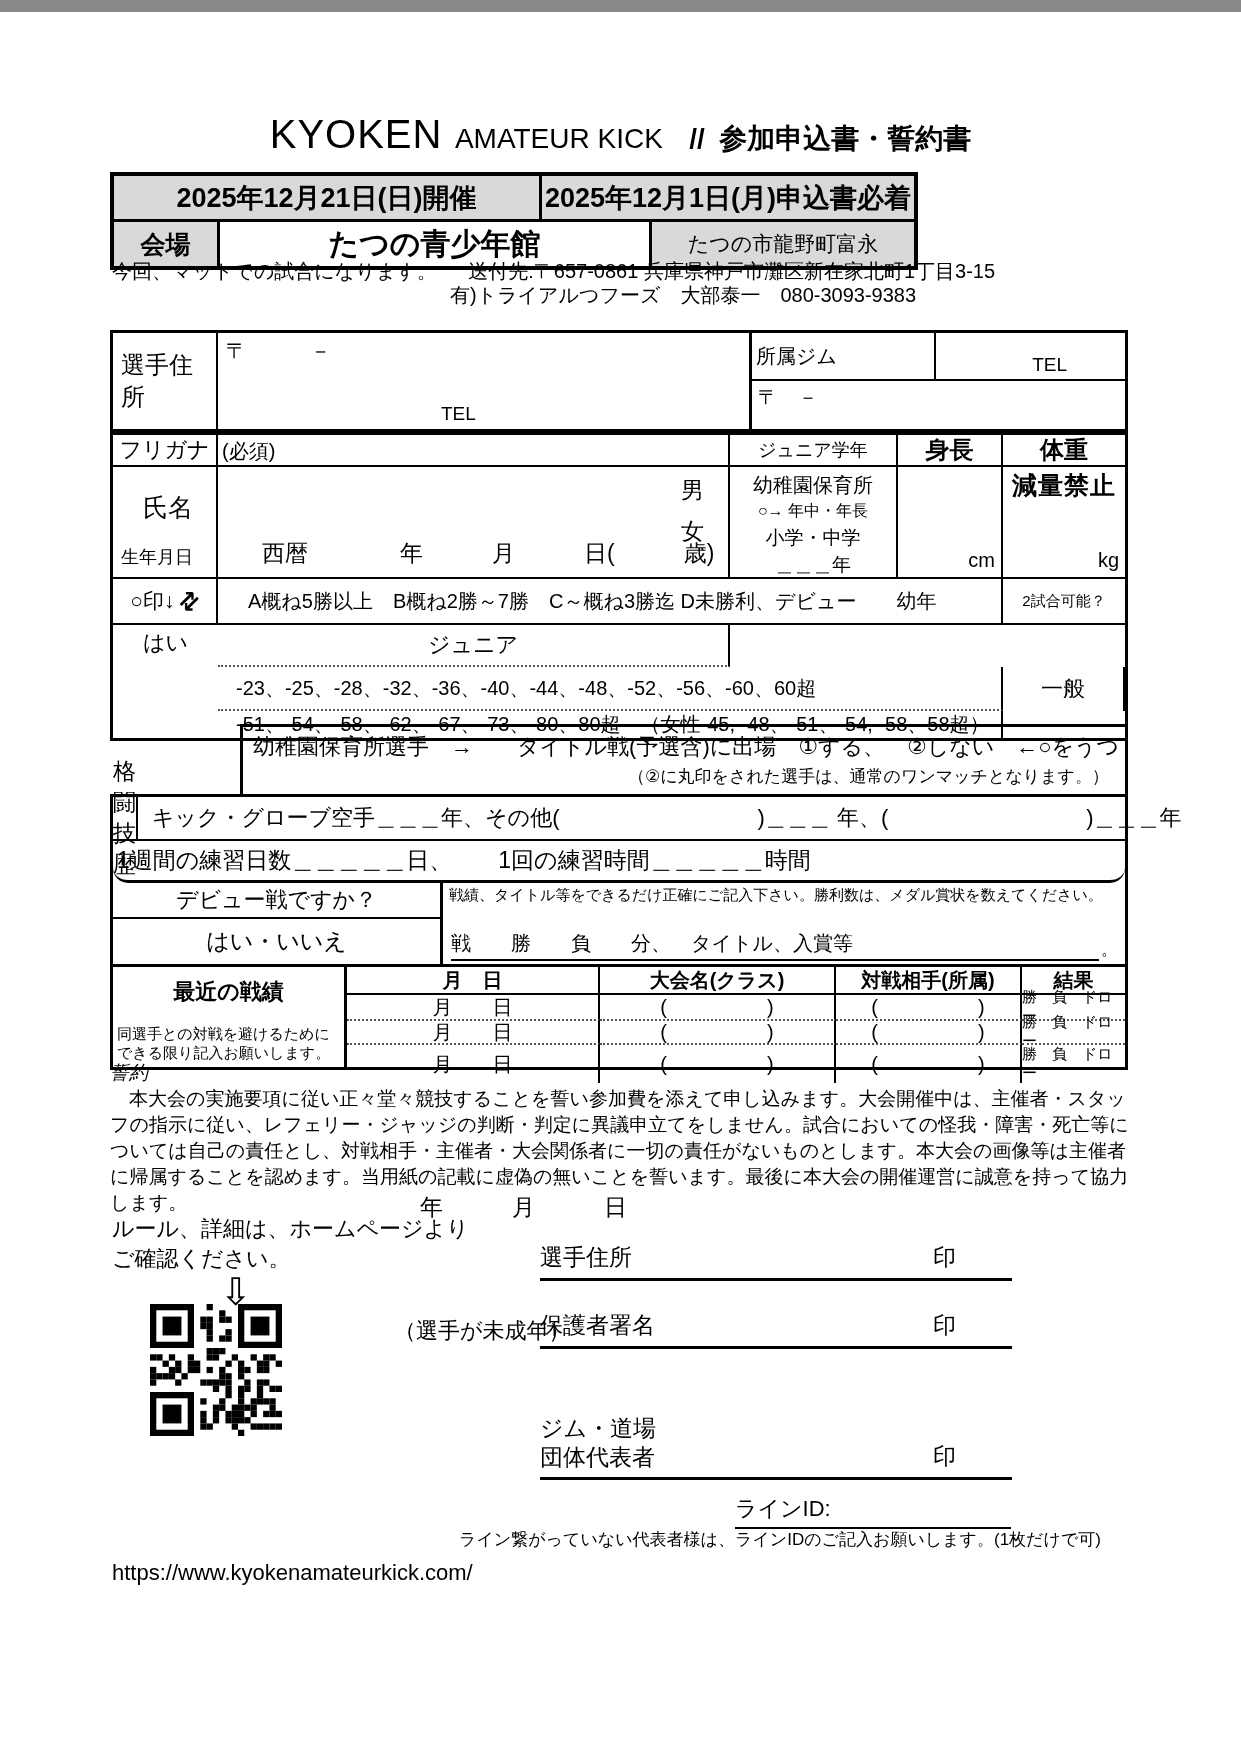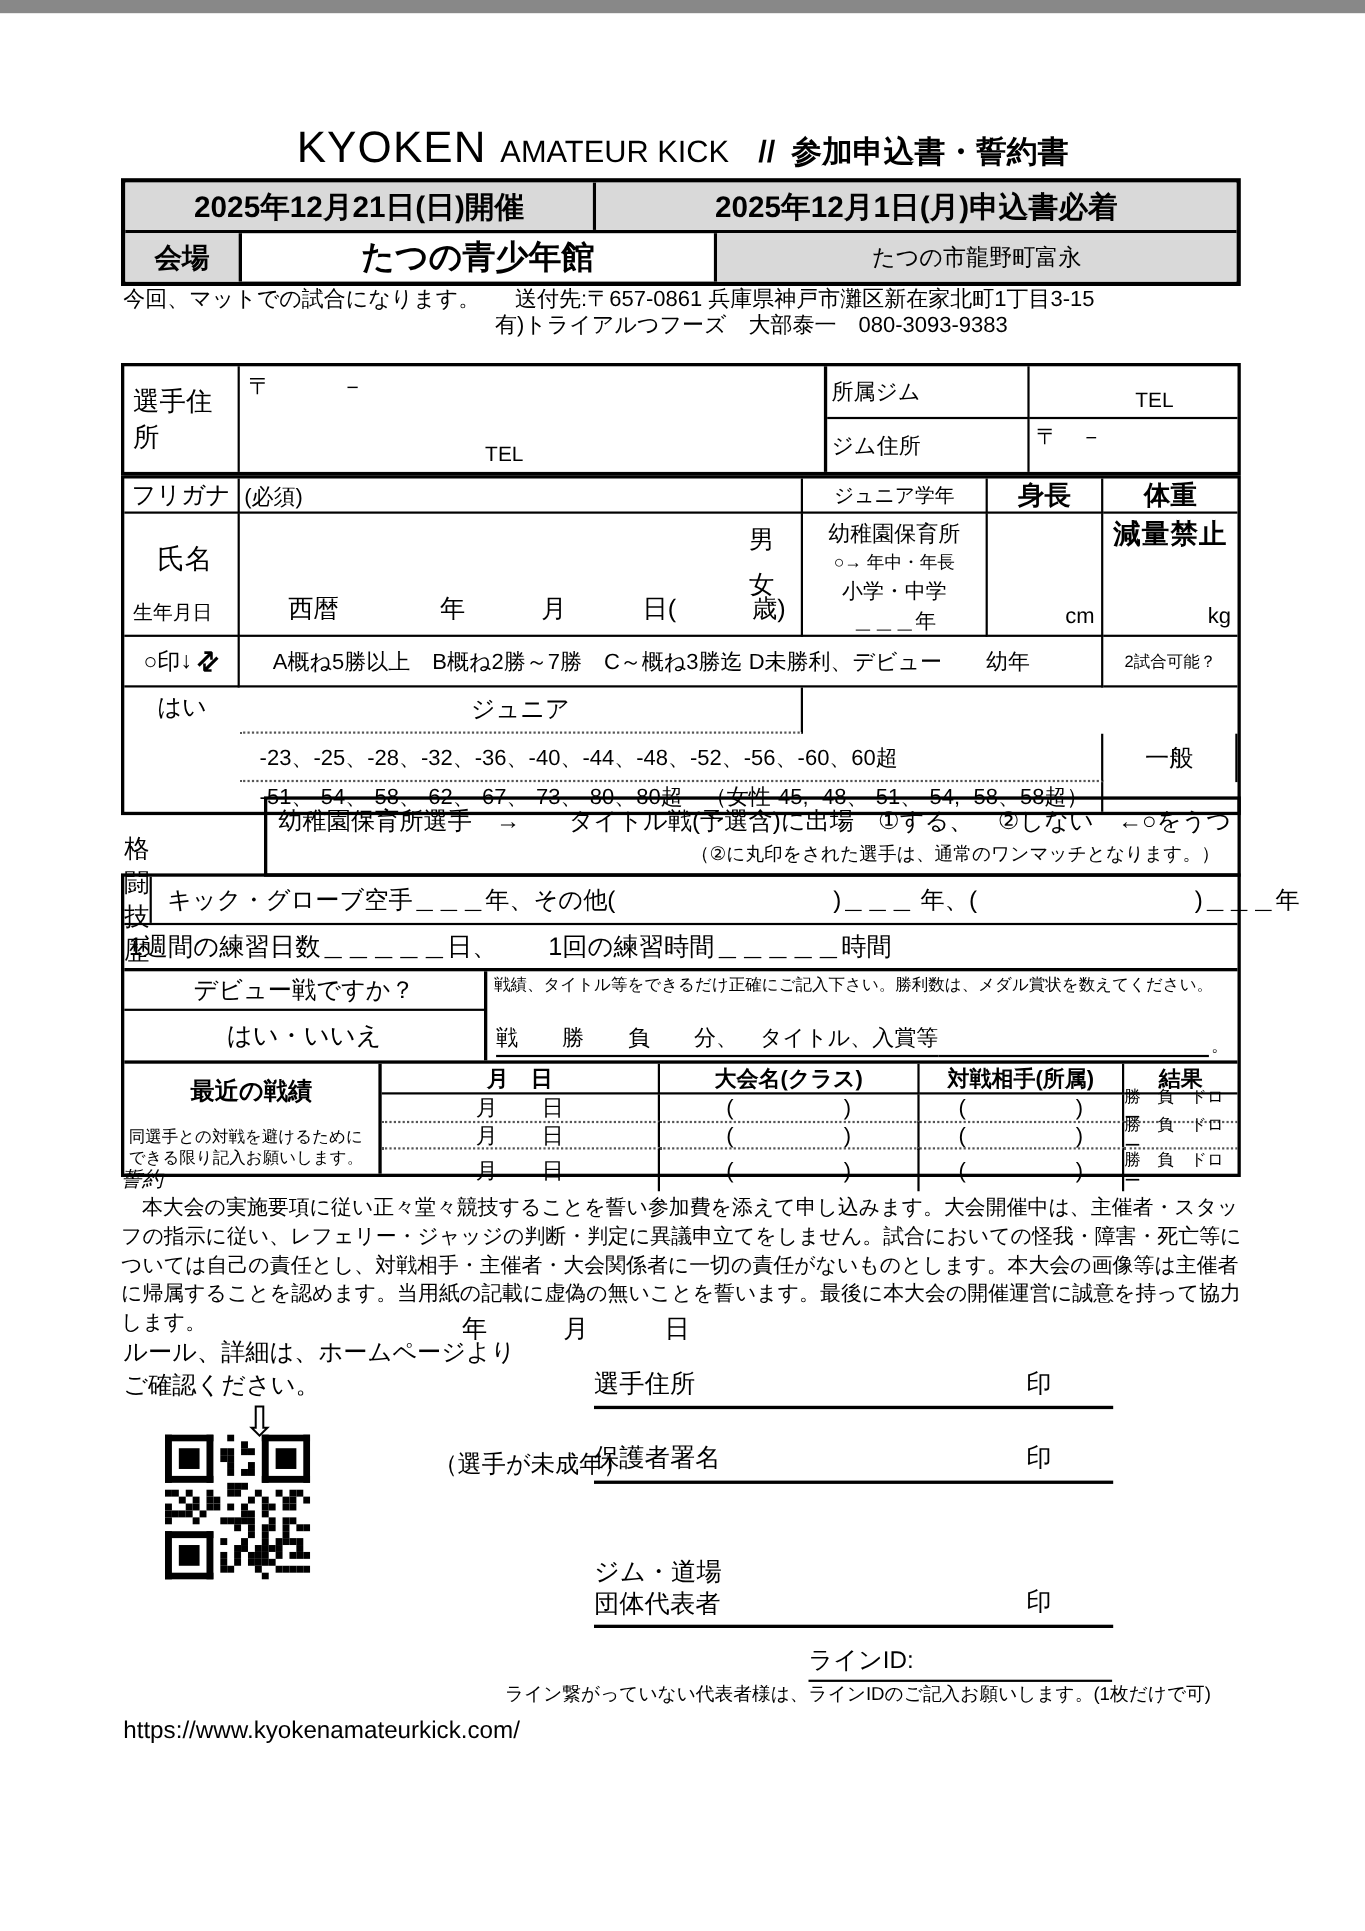--- a/index.html
+++ b/index.html
@@ -8,21 +8,21 @@
   .page { position:relative; width:1241px; height:1755px; background:#fff; margin:12px auto; overflow:hidden; }
 
   
   .doc-title { position:absolute; top:100px; left:0; width:100%; text-align:center; white-space:nowrap; }
   .t-brand { font-size:40px; letter-spacing:1px; }
   .t-sub   { font-size:28px; margin-left:8px; }
   .t-sep   { font-size:28px; font-weight:bold; margin:0 10px 0 22px; }
   .t-jp    { font-size:28px; font-weight:bold; }
 
   
-  .hdr { position:absolute; top:150px; left:110px; width:1018px; border:4px solid #000; }
+  .hdr { position:absolute; top:160px; left:110px; width:808px; border:4px solid #000; }
   .hdr-r1 { display:flex; height:46px; border-bottom:3px solid #000; }
   .hdr-r1 .c1 { width:428px; border-right:3px solid #000; }
   .hdr-r1 .c2 { flex:1; }
   .hdr-cell { display:flex; align-items:center; justify-content:center; font-weight:bold; }
   .hdr-r1 .hdr-cell { font-size:27px; background:var(--gray); }
   .hdr-r2 { display:flex; height:44px; }
   .venue-label { width:106px; background:var(--gray); border-right:3px solid #000; font-size:25px; }
   .venue-name  { width:432px; border-right:3px solid #000; font-size:30px; }
   .venue-addr  { flex:1; background:var(--gray); font-size:21px; font-weight:normal; }
 
@@ -81,21 +81,21 @@
   
   .tbox { position:absolute; top:712px; left:240px; width:888px; border:3px solid #000; padding:5px 10px 6px; }
   .tbox .l1 { font-size:22px; white-space:nowrap; }
   .tbox .l2 { font-size:17px; text-align:right; padding-right:6px; margin-top:3px; }
 
   
   .hist { position:absolute; top:782px; left:110px; width:1018px; border:3px solid #000; }
   .h-row1 { display:flex; height:44px; border-bottom:2px solid #000; }
   .h-label { width:142px; border-right:2px solid #000; display:flex; align-items:center; justify-content:center; font-size:23px; }
   .h-val { flex:1; display:flex; align-items:center; padding-left:14px; font-size:22px; white-space:nowrap; }
-  .h-row2 { height:42px; border-bottom:3px solid #000; display:flex; align-items:center; padding-left:4px; font-size:23px; white-space:nowrap; }
+  .h-row2 { height:42px; border-bottom:3px solid #000; display:flex; align-items:center; padding-left:4px; font-size:23px; white-space:nowrap;border-radius:15px; }
   .h-row3 { display:flex; height:84px; border-bottom:3px solid #000; }
   .d-left { width:330px; border-right:3px solid #000; display:flex; flex-direction:column; }
   .d-q { height:36px; border-bottom:2px solid #000; display:flex; align-items:center; justify-content:center; font-size:22px; }
   .d-a { flex:1; display:flex; align-items:center; justify-content:center; font-size:23px; }
   .d-right { flex:1; position:relative; }
   .d-note { font-size:15px; padding:3px 4px 0 6px; }
   .d-recline { position:absolute; bottom:3px; left:8px; right:8px; display:flex; align-items:flex-end; }
   .d-rectext { font-size:20px; border-bottom:2px solid #000; padding-bottom:2px; white-space:nowrap; }
   .d-recfill { flex:1; border-bottom:2px solid #000; height:1px; }
   .d-recend { font-size:16px; margin-left:2px; }
@@ -167,21 +167,20 @@
   <div class="addr">
     <div class="a-label">選手住所</div>
     <div class="a-content">
       <span class="a-postal">〒　　　－</span>
       <span class="a-tel">TEL</span>
     </div>
     <div class="a-gym">所属ジム</div>
     <div class="a-gymtel">
       <span class="a-gymtel-t">TEL</span>
     </div>
-    <div class="a-gymaddr">ジム住所</div>
     <div>
       <span class="a-gympostal">〒　－</span>
     </div>
   </div>
 
   <div class="info">
     <div class="cent i-furigana-label">フリガナ</div>
     <div class="i-hisshu">(必須)</div>
     <div class="cent i-jgrade">ジュニア学年</div>
     <div class="cent i-height">身長</div>

